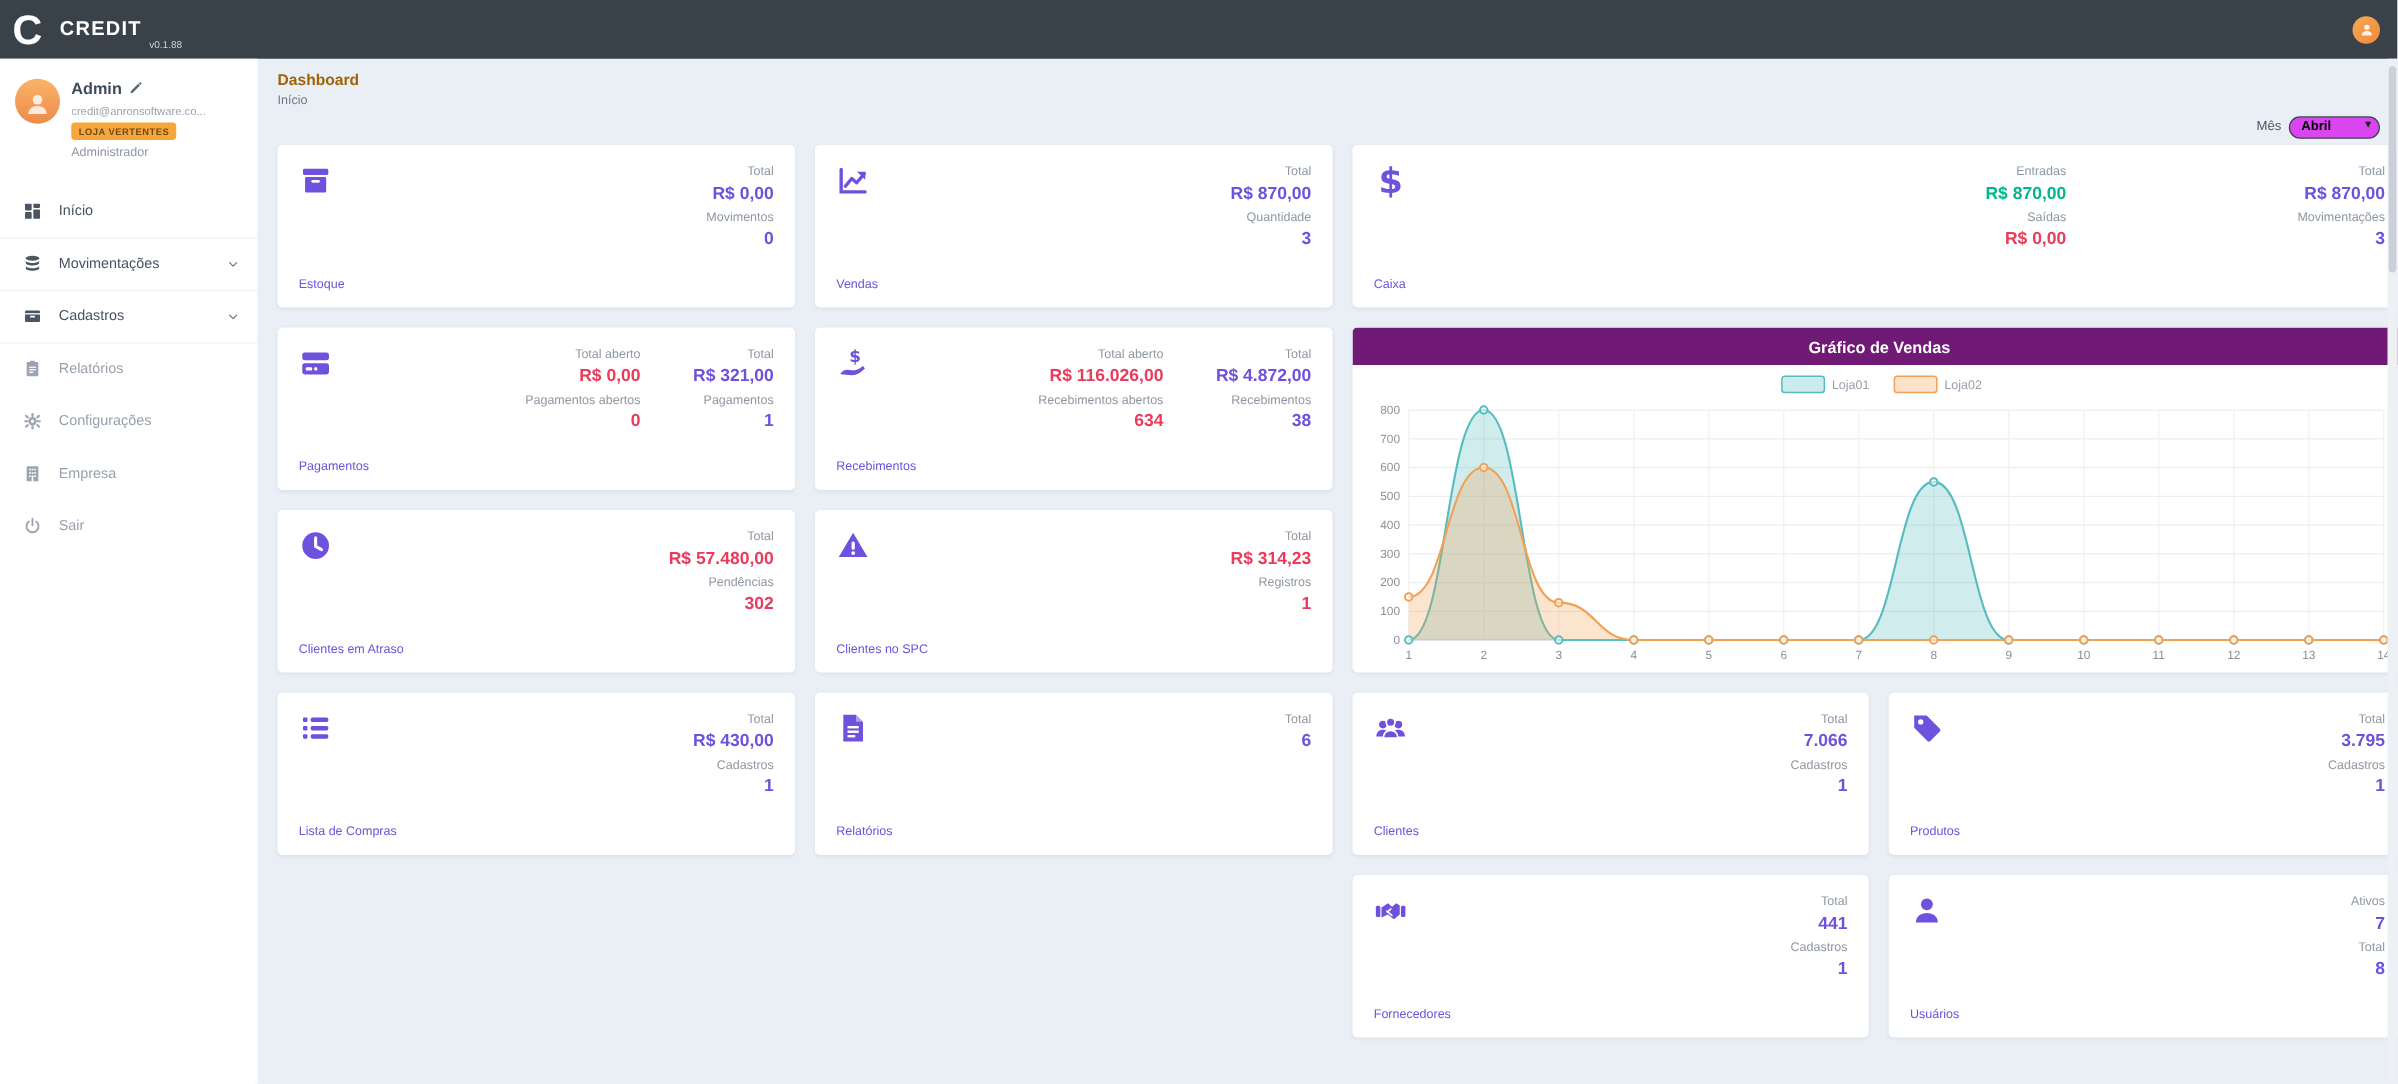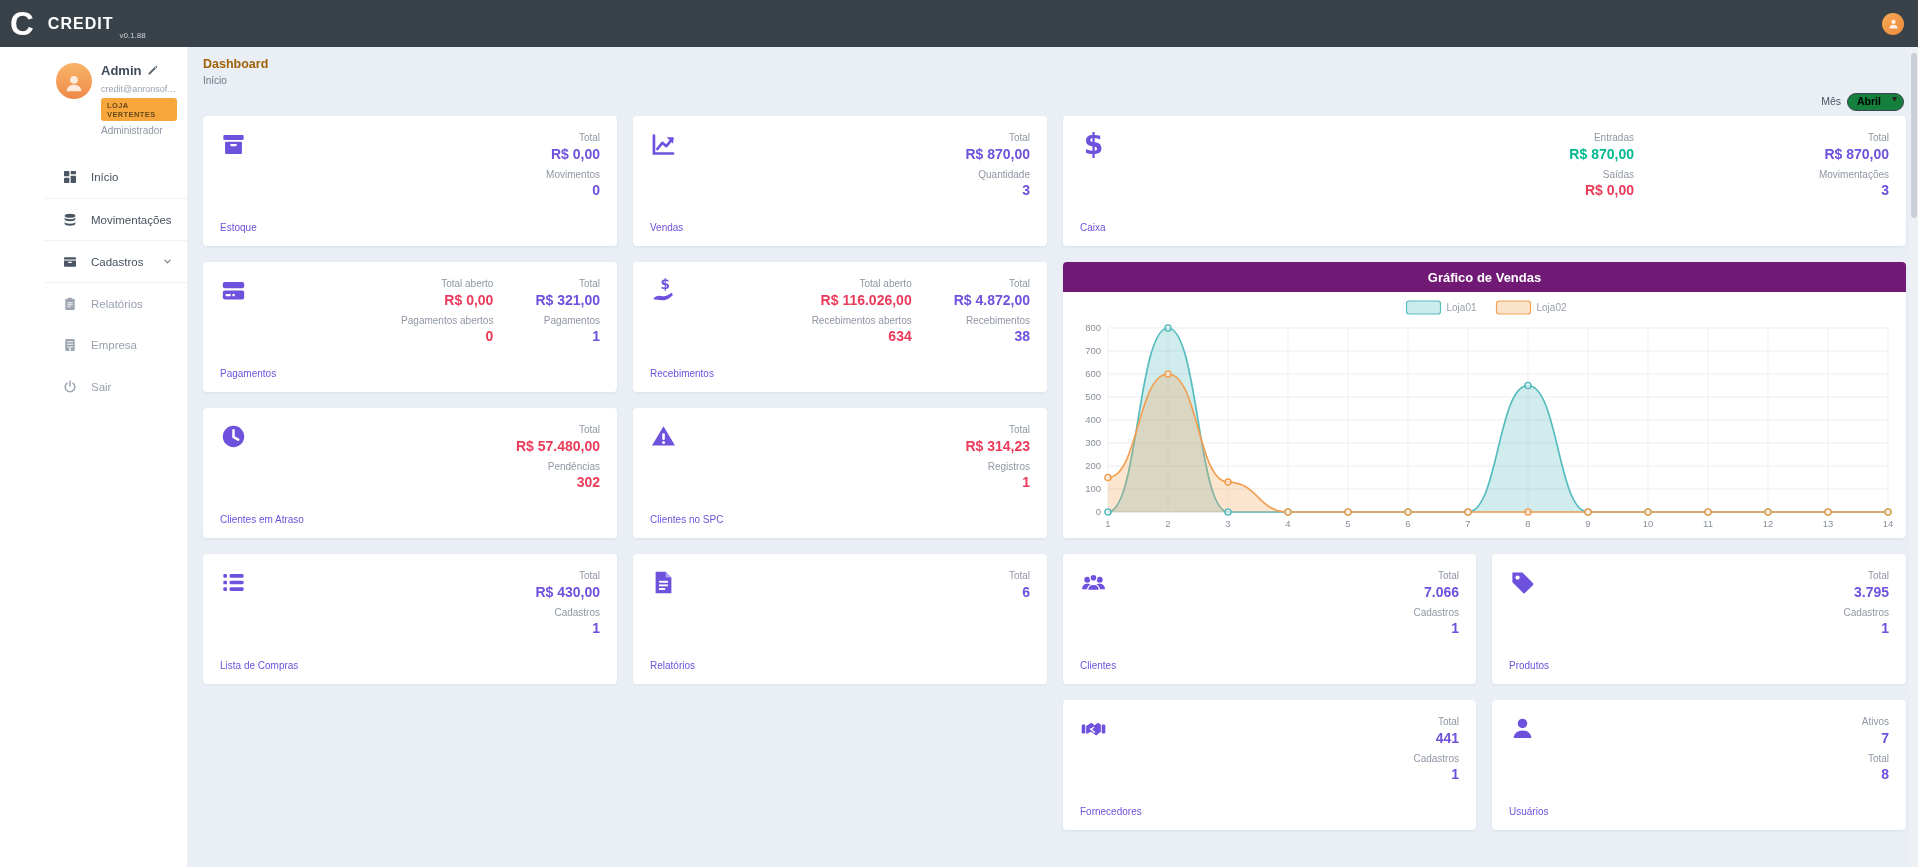--- a/index.html
+++ b/index.html
@@ -15,21 +15,21 @@
   
   .topbar{height:47px;background:#394249;display:flex;align-items:center;padding:0 14px 0 10px;}
   .logo-letter{font-size:33px;font-weight:bold;color:#fff;line-height:1;margin-right:14px;}
   .brand{font-size:16px;font-weight:bold;color:#fff;letter-spacing:1px;}
   .version{font-size:8px;color:#cdd2d7;margin-left:6px;margin-top:24px;}
   .topbar-avatar{margin-left:auto;width:22px;height:22px;border-radius:50%;
     background:linear-gradient(135deg,#f6a955,#ee8a3c);display:flex;align-items:center;justify-content:center;cursor:pointer;}
   .topbar-avatar svg{width:13px;height:13px;}
   
   .body-row{display:flex;height:820px;}
-  .sidebar{width:187px;flex-shrink:0;background:#fff;height:100%;padding-left:44px;}
+  .sidebar{width:206px;flex-shrink:0;background:#fff;height:100%;}
   .main{flex:1;padding:10px 12px 0 16px;overflow:hidden;}
   
   .profile{display:flex;padding:16px 10px 12px 12px;gap:9px;}
   .profile-avatar{width:36px;height:36px;border-radius:50%;flex-shrink:0;
     background:linear-gradient(180deg,#f9b469,#ee8a4b);display:flex;align-items:center;justify-content:center;}
   .profile-avatar svg{width:22px;height:22px;margin-top:4px;}
   .profile-info{min-width:0;}
   .profile-name-row{display:flex;align-items:center;gap:6px;}
   .profile-name{font-size:13px;font-weight:bold;color:#3e4b5b;}
   .edit-pencil{width:11px;height:11px;color:#5b6770;cursor:pointer;}
@@ -45,22 +45,22 @@
   .menu-item .mi-chevron{width:11px;height:11px;color:#6b7683;}
   .menu-item.dark{color:#46525f;} .menu-item.dark .mi-icon{color:#4a5663;}
   .menu-item.muted{color:#98a1ad;} .menu-item.muted .mi-icon{color:#9ba4b0;}
   
   .bc-title{font-size:12.5px;font-weight:bold;color:#a16207;}
   .bc-sub{font-size:10px;color:#6d7885;margin-top:4px;}
   .filter-row{display:flex;justify-content:flex-end;align-items:center;gap:6px;height:22px;margin:4px 2px 4px 0;}
   .filter-label{font-size:10.5px;color:#4a5562;}
   .select-wrap{position:relative;display:inline-block;}
   .select-wrap::after{content:"▾";position:absolute;right:7px;top:2px;font-size:10px;color:#222;pointer-events:none;}
-  select.month-select{appearance:none;-webkit-appearance:none;background:#15803d;border:1px solid #3c4650;border-radius:9px;
-    font-size:10.5px;font-weight:bold;padding:1px 22px 2px 9px;height:18px;font-family:"Liberation Sans",sans-serif;cursor:pointer;}
+  select.month-select{appearance:none;-webkit-appearance:none;background:#d946ef;border:1px solid #3c4650;border-radius:9px;
+    font-size:10.5px;font-weight:bold;padding:1px 38px 2px 9px;height:18px;font-family:"Liberation Sans",sans-serif;cursor:pointer;}
   
   .grid{display:grid;grid-template-columns:844px 843px;gap:16px;align-items:start;}
   .left-grid{display:grid;grid-template-columns:414px 414px;gap:16px;grid-auto-rows:130px;}
   .right-col{display:flex;flex-direction:column;gap:16px;}
   .right-grid{display:grid;grid-template-columns:413px 414px;gap:16px;grid-auto-rows:130px;}
   .card{background:#fff;border-radius:4px;box-shadow:0 1px 3px rgba(40,55,80,.07);
     padding:15px 17px 13px 17px;display:flex;justify-content:space-between;height:130px;cursor:pointer;}
   .card-left{display:flex;flex-direction:column;justify-content:space-between;}
   .card-icon{width:27px;height:27px;color:#6e51dc;}
   .card-title{font-size:10px;color:#6e51dc;white-space:nowrap;}
@@ -151,20 +151,37 @@
           <svg class="mi-icon" viewBox="0 0 24 24" fill="currentColor">
             <rect x="5" y="4" width="14" height="17" rx="1.5"></rect>
             <rect x="9" y="2.5" width="6" height="3.5" rx="1"></rect>
             <g fill="#fff">
               <rect x="8" y="9.5" width="8" height="1.5"></rect>
               <rect x="8" y="12.5" width="8" height="1.5"></rect>
               <rect x="8" y="15.5" width="5" height="1.5"></rect>
             </g>
           </svg>
           <span class="mi-label">Relatórios</span>
+        </div>
+        <div class="menu-item muted">
+          <svg class="mi-icon" viewBox="0 0 24 24" fill="currentColor">
+            <g>
+              <rect x="10.7" y="2" width="2.6" height="5" rx="1"></rect>
+              <rect x="10.7" y="17" width="2.6" height="5" rx="1"></rect>
+              <rect x="2" y="10.7" width="5" height="2.6" rx="1"></rect>
+              <rect x="17" y="10.7" width="5" height="2.6" rx="1"></rect>
+              <rect x="4" y="4" width="2.6" height="5" rx="1" transform="rotate(-45 5.3 6.5)"></rect>
+              <rect x="17.4" y="15" width="2.6" height="5" rx="1" transform="rotate(-45 18.7 17.5)"></rect>
+              <rect x="17.4" y="4" width="2.6" height="5" rx="1" transform="rotate(45 18.7 6.5)"></rect>
+              <rect x="4" y="15" width="2.6" height="5" rx="1" transform="rotate(45 5.3 17.5)"></rect>
+            </g>
+            <circle cx="12" cy="12" r="5"></circle>
+            <circle cx="12" cy="12" r="2" fill="#fff"></circle>
+          </svg>
+          <span class="mi-label">Configurações</span>
         </div>
         <div class="menu-item muted">
           <svg class="mi-icon" viewBox="0 0 24 24" fill="currentColor">
             <rect x="5" y="3" width="14" height="18" rx="1"></rect>
             <g fill="#fff">
               <rect x="8" y="6" width="2" height="2"></rect>
               <rect x="11" y="6" width="2" height="2"></rect>
               <rect x="14" y="6" width="2" height="2"></rect>
               <rect x="8" y="10" width="2" height="2"></rect>
               <rect x="11" y="10" width="2" height="2"></rect>

